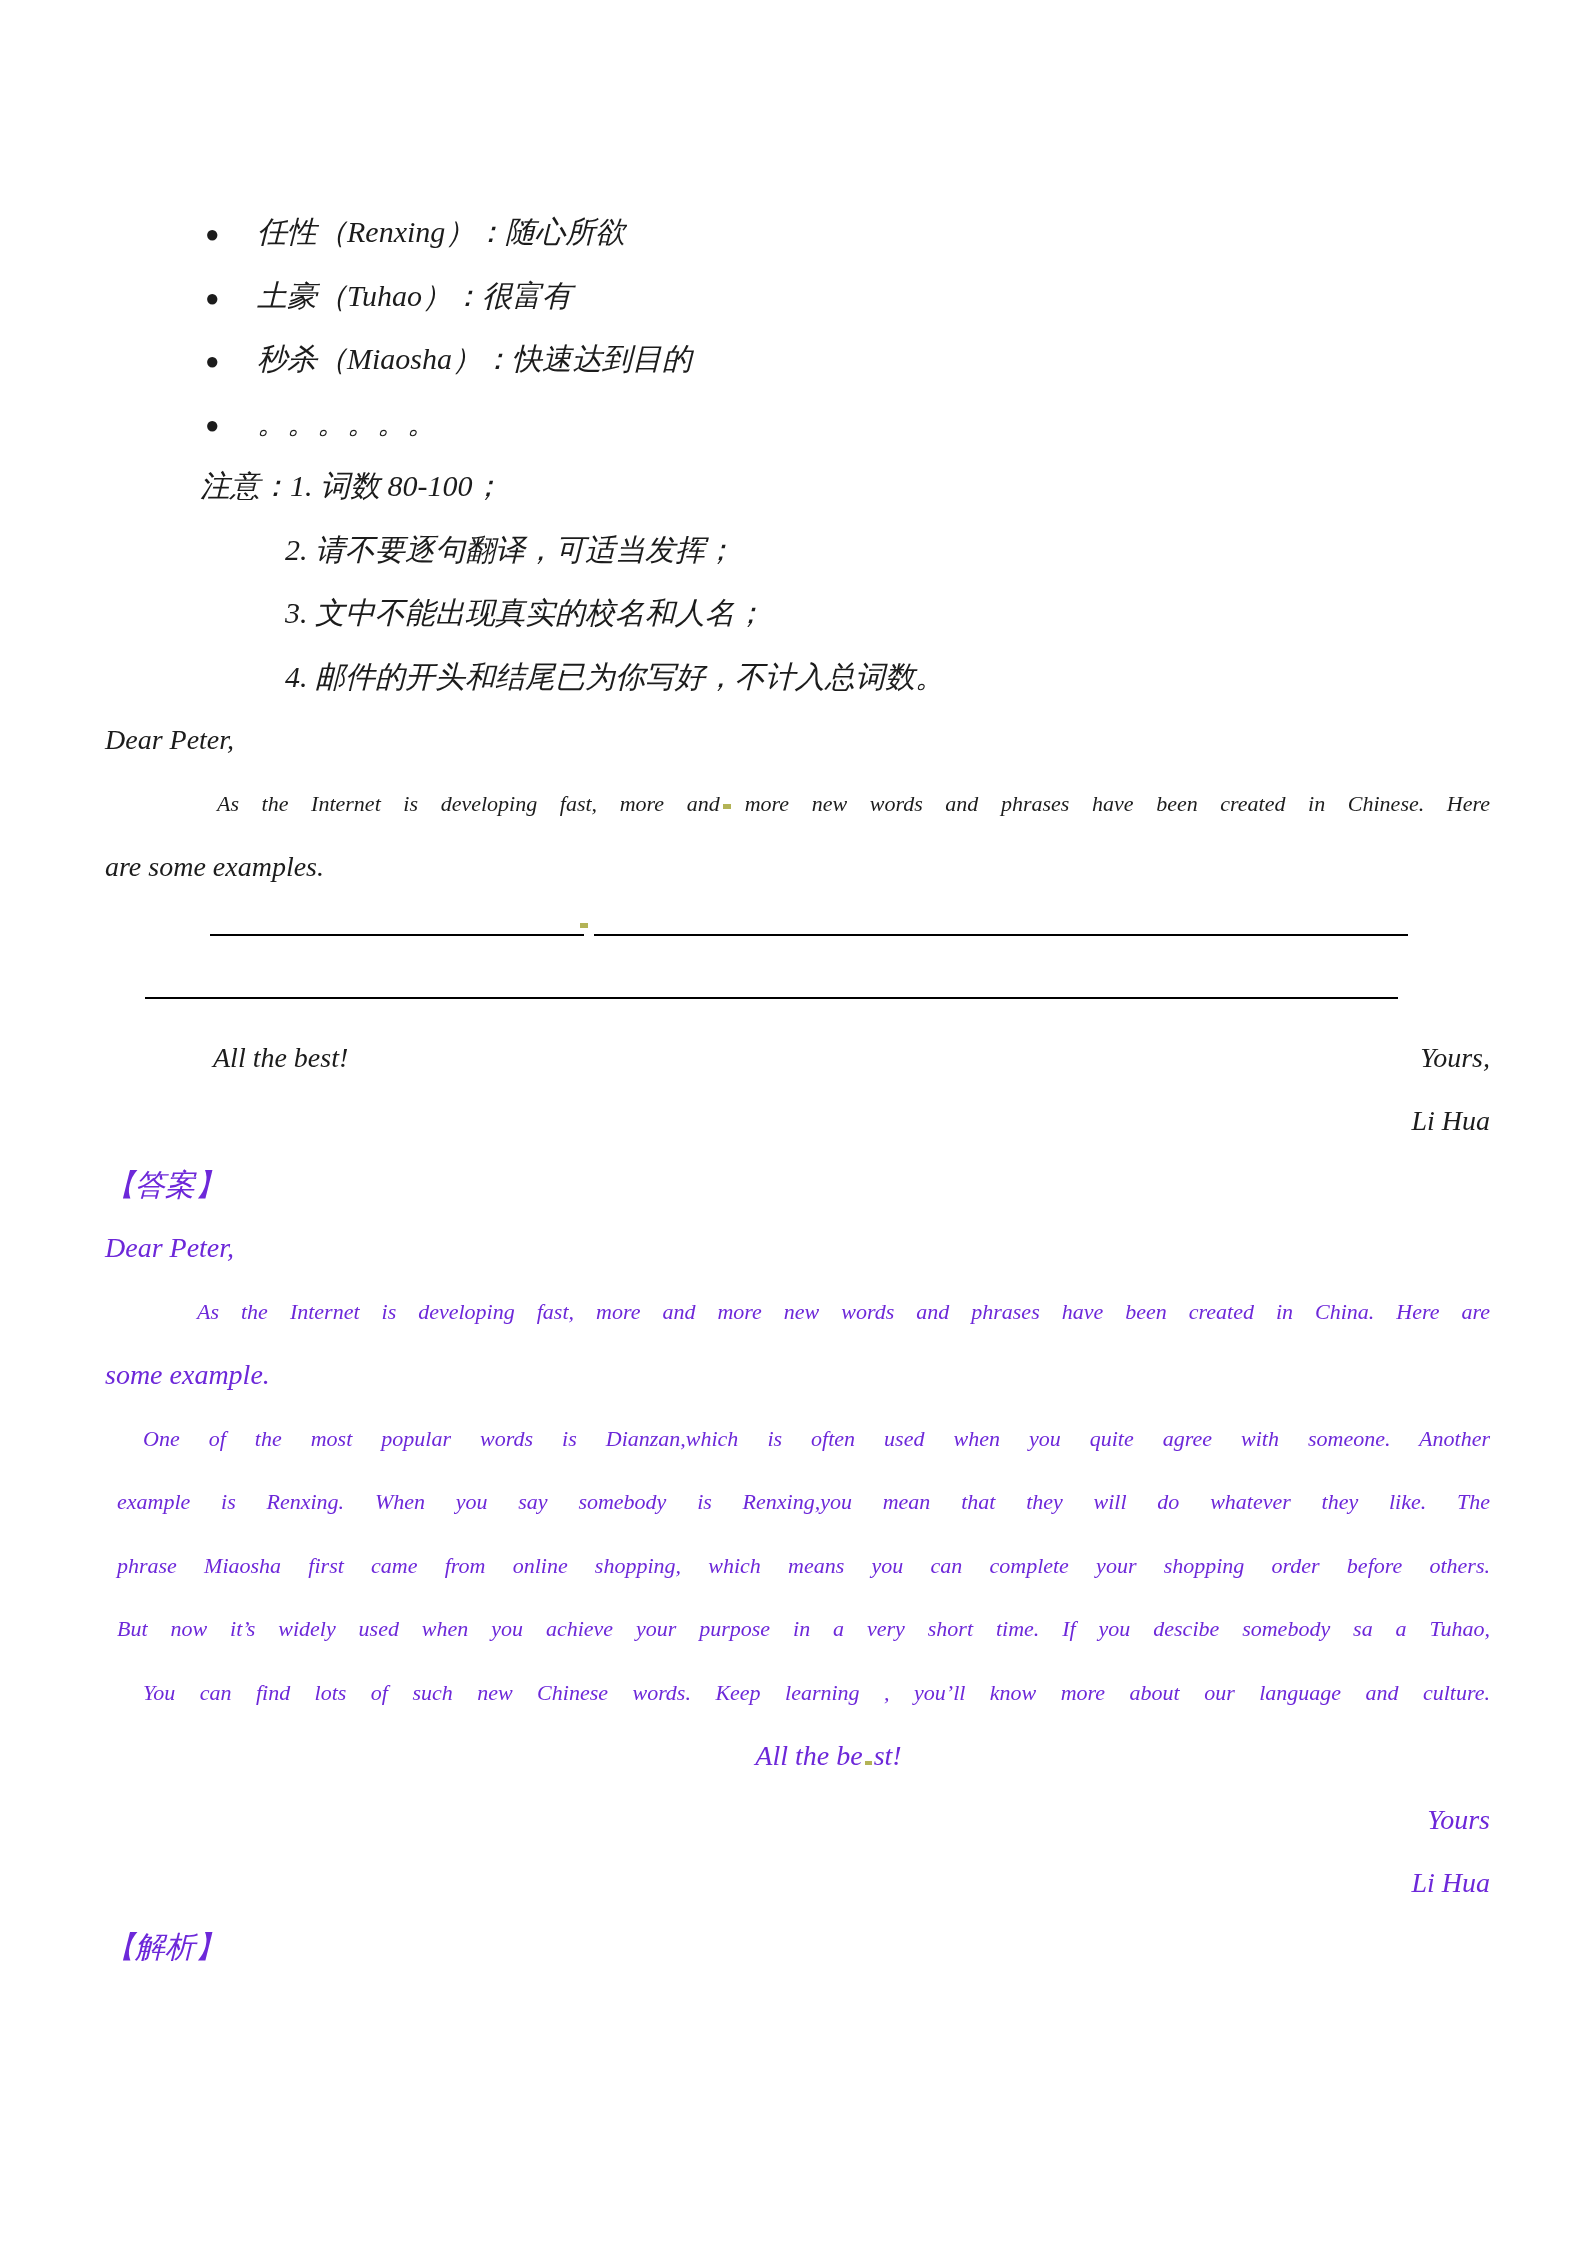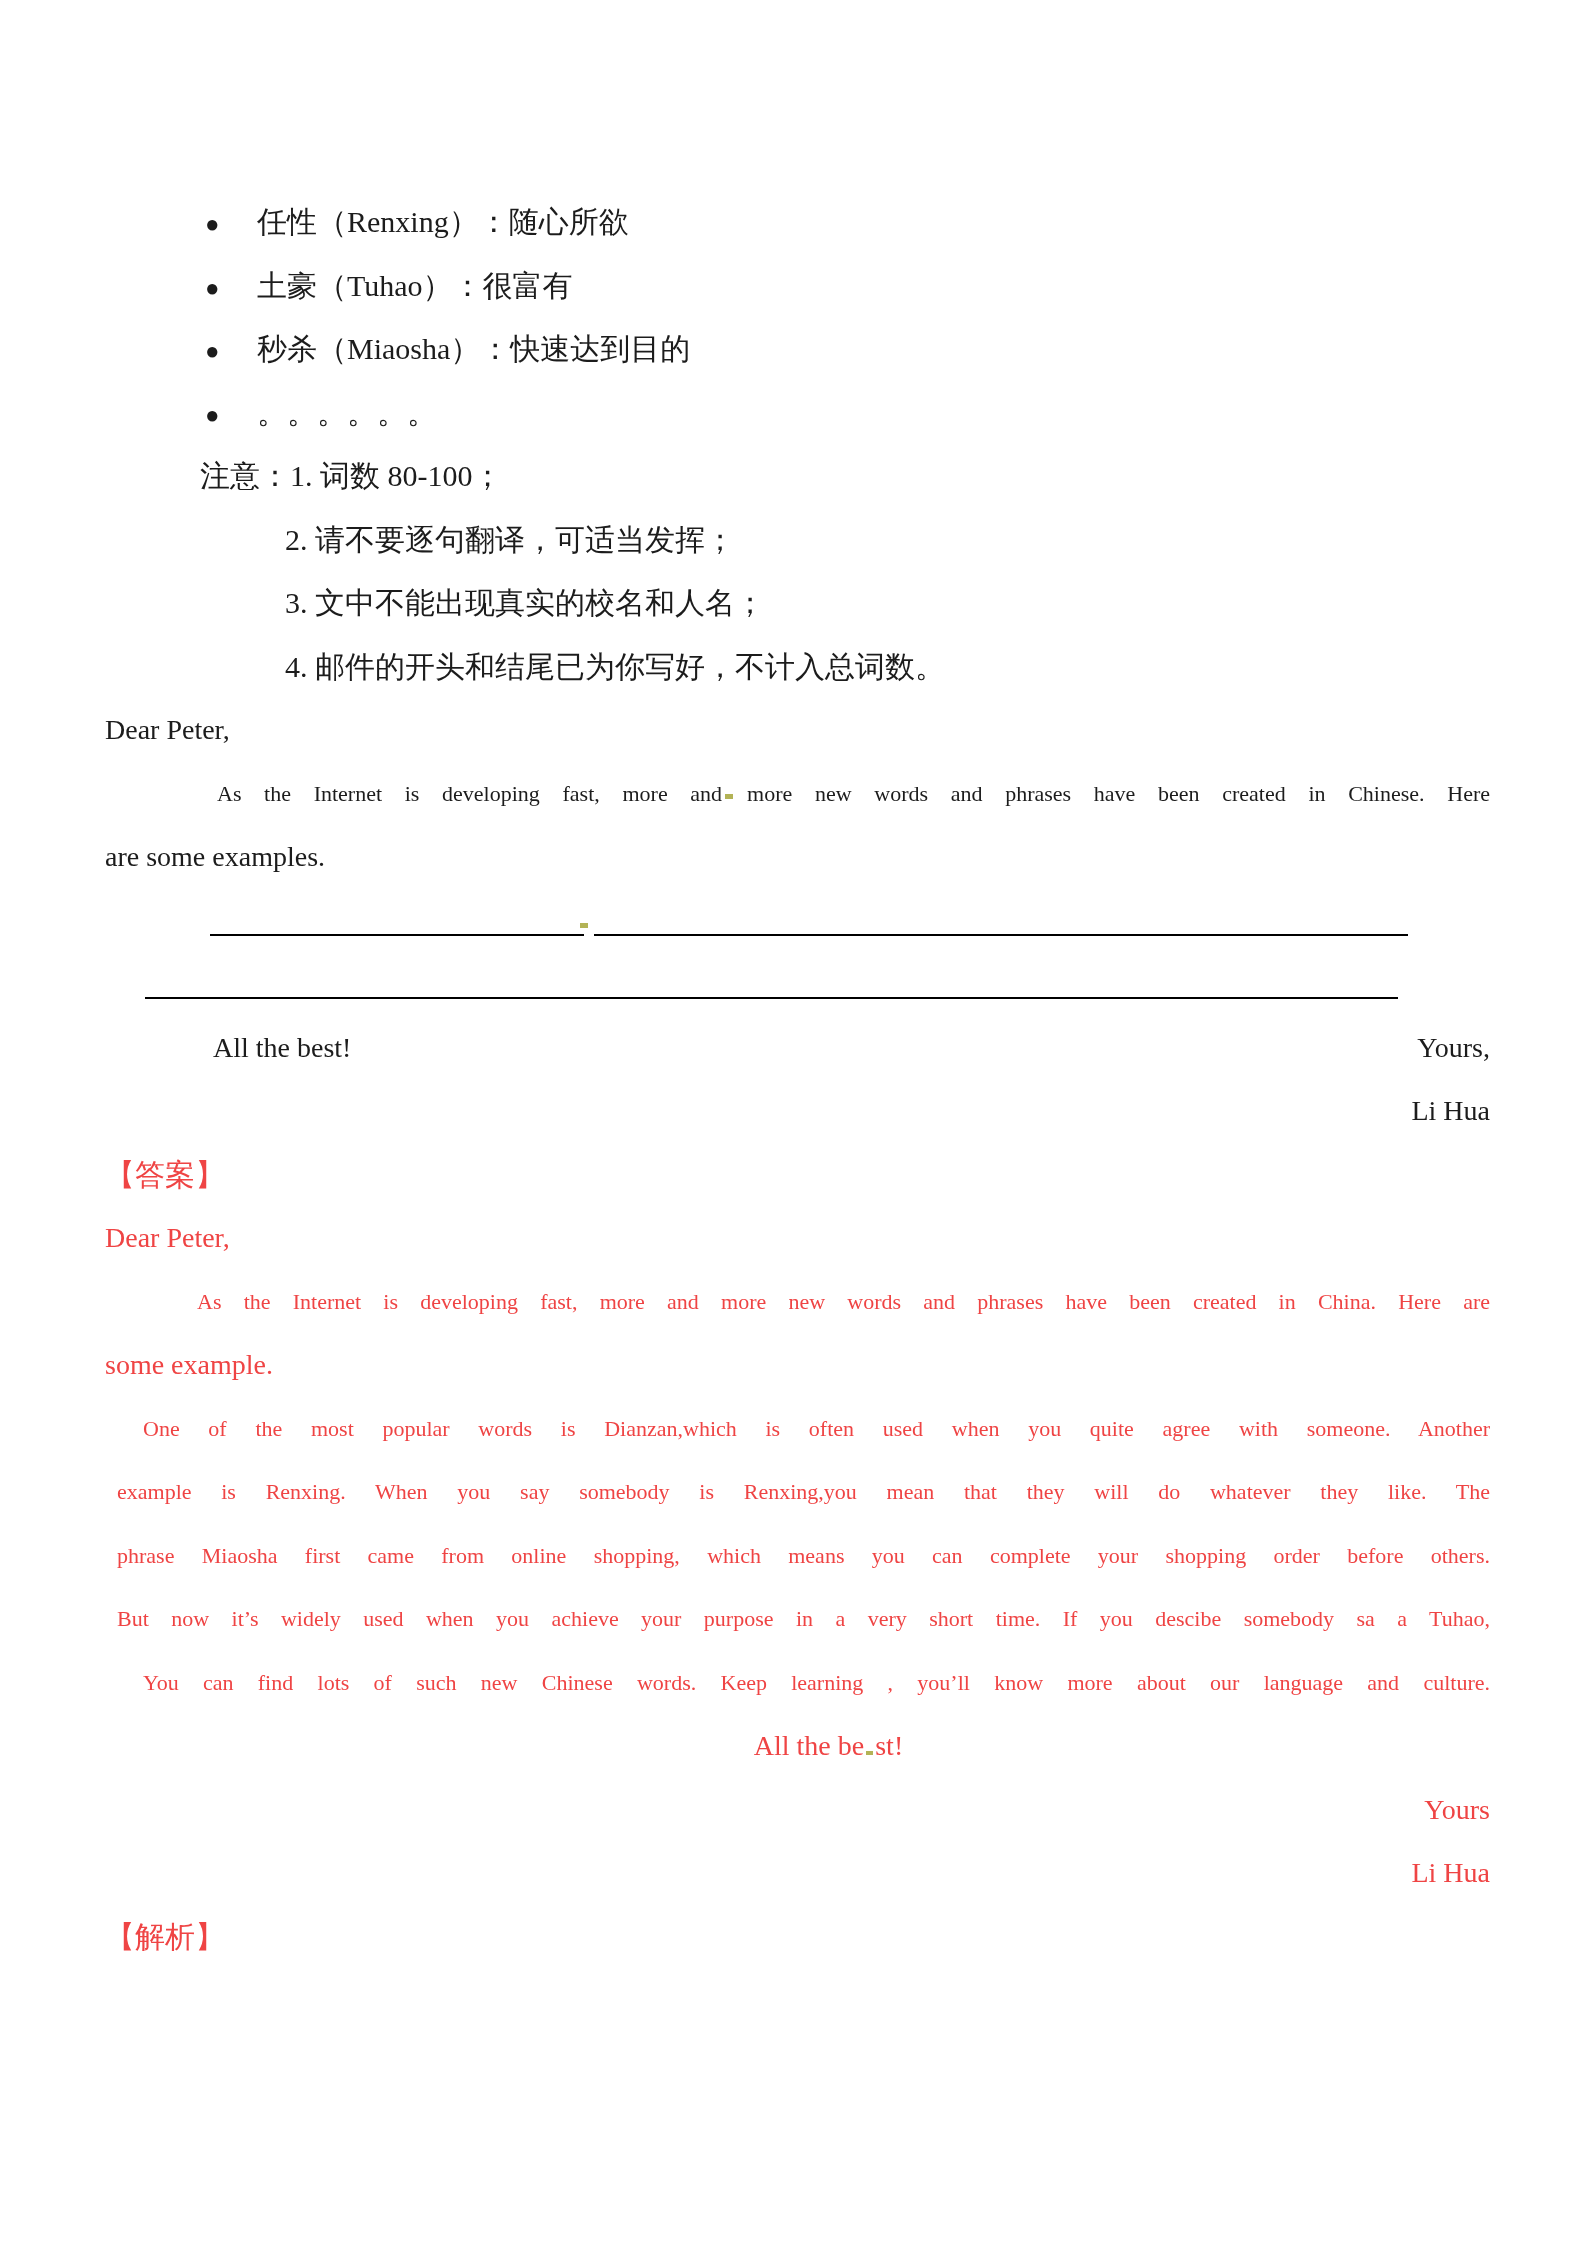--- a/index.html
+++ b/index.html
@@ -11,33 +11,34 @@
     color:#1c1c1c;
     overflow:hidden;
   }
   .content{
     position:absolute;
     top:190px;left:105px;
     width:1385px;
   }
   .line{
     height:63.5px;
-    line-height:64px;
+    line-height:84px;
     font-size:28px;
     white-space:normal;
+    font-style:italic;
   }
   .cn{font-size:30px;}
   .just{
     font-size:22px;
     text-align:justify;
     text-align-last:justify;
     text-justify:inter-word;
     margin-left:12px;
   }
-  .red{color:#ef4444;}
+  .red{color:#6d28d9;}
   .bullet-row{padding-left:100px;}
   .bullet-mark{font-size:24px;display:inline-block;width:52px;}
   .note-head{padding-left:95px;}
   .note-item{padding-left:180px;}
   .indent-black{text-indent:100px;}
   .indent-red-p1{text-indent:80px;}
   .indent-red-sm{padding-left:26px;}
   .closing-black{padding-left:108px;}
   .closing-red{padding-left:62px;text-align:center;}
   .right{text-align:right;}

